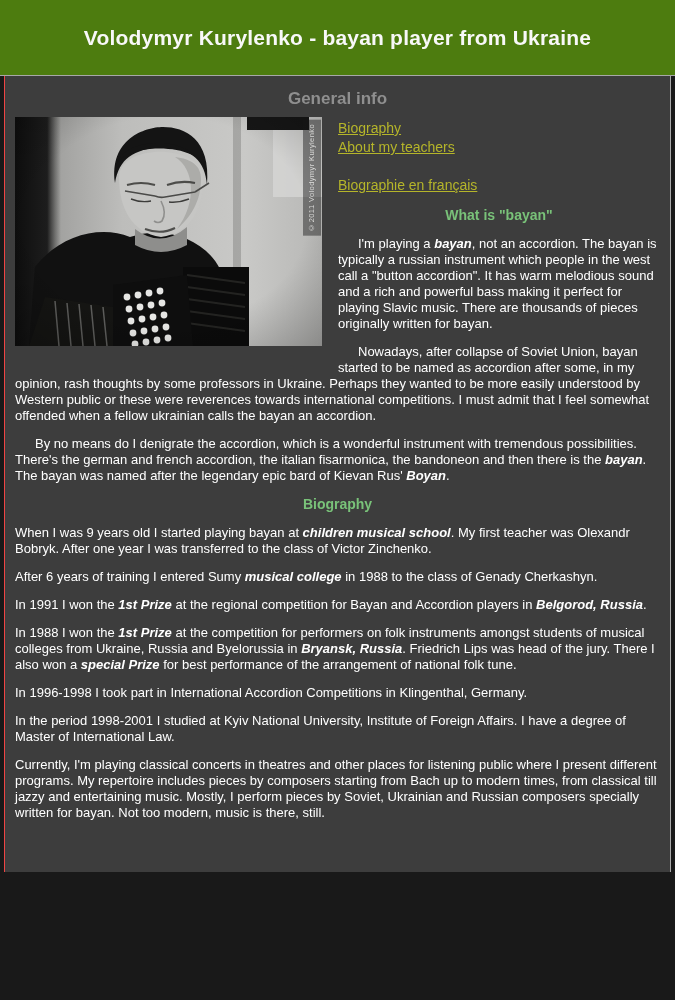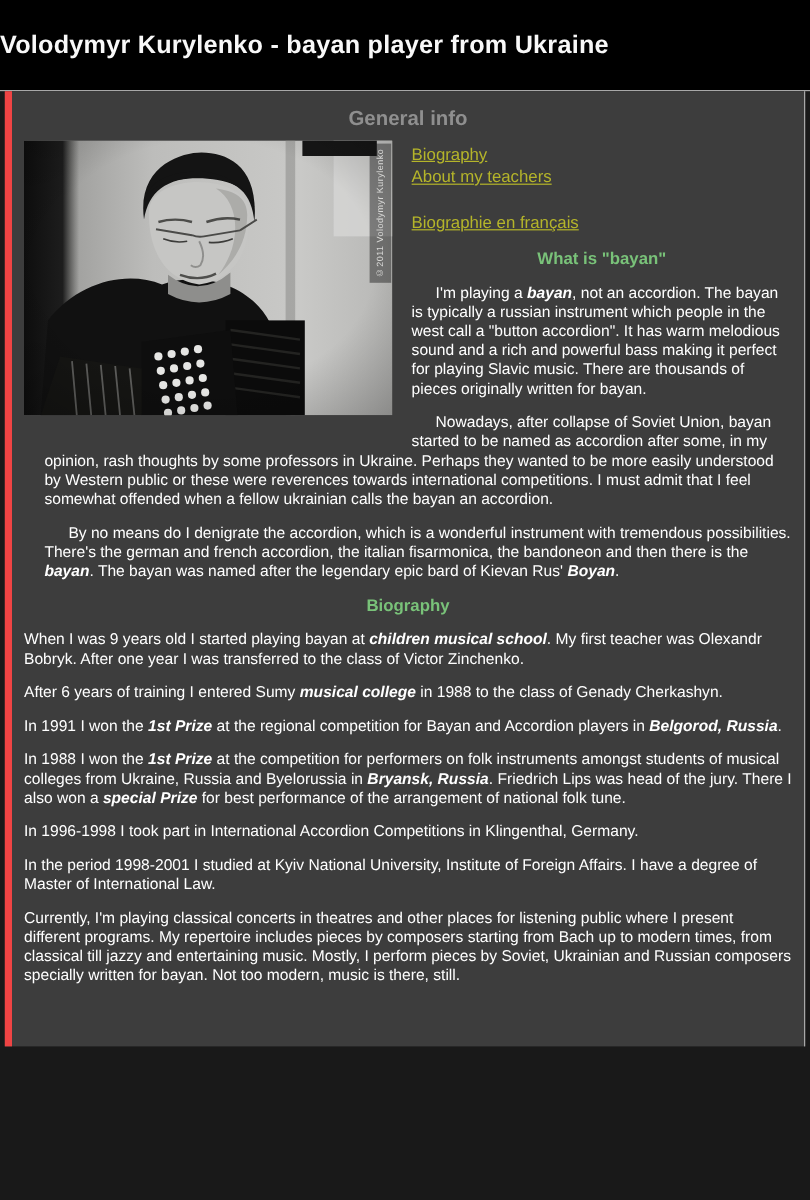--- a/index.html
+++ b/index.html
@@ -2,32 +2,32 @@
 <html><head>
 <meta charset="utf-8">
 <style>
   html,body{margin:0;padding:0;}
   body{
     width:675px;height:1000px;overflow:hidden;
     background:#191919;
     font-family:"Liberation Sans","DejaVu Sans",sans-serif;
   }
   .header{
-    background:#000000;
+    background:#4d7c0f;
     border-bottom:1px solid #a8a8a8;
     height:76px;box-sizing:border-box;
-    display:flex;align-items:center;justify-content:flex-start;
+    display:flex;align-items:center;justify-content:center;
   }
   .header h1{
     margin:0;font-size:21px;font-weight:bold;color:#f8f8f8;letter-spacing:.2px;
   }
   .panel{
     margin:0 4px;height:796px;box-sizing:border-box;
     background:#3d3d3d;
-    border-left:6px solid #ef4444;border-right:1px solid #a8a8a8;
+    border-left:1px solid #ef4444;border-right:1px solid #a8a8a8;
     padding:0 10px;overflow:hidden;
     color:#ffffff;font-size:13px;line-height:16px;
   }
   h2.general{
     text-align:center;color:#8f8f8f;font-size:17px;line-height:20px;
     margin:13px 0 0;font-weight:bold;
   }
   .photo-wrap{
     float:left;width:307px;height:229px;
     margin:8px 16px 16px 0;position:relative;
@@ -40,21 +40,21 @@
     background:rgba(22,22,22,.45);padding:4px 1px;
   }
   .links{margin-top:10px;font-size:14px;line-height:19px;}
   .links a{color:#b5b52a;text-decoration:underline;}
   .link-spacer{height:19px;}
   h3.green{
     color:#79c279;font-size:14px;line-height:17px;font-weight:bold;
     text-align:center;margin:12px 0;
   }
   p{margin:12px 0;}
-  p.indent{text-indent:20px;margin-left:17px;}
+  p.indent{text-indent:20px;}
   p b{font-style:italic;}
 </style>
 <title>Volodymyr Kurylenko - bayan player from Ukraine</title></head>
 <body>
 
 <div class="header">
   <h1>Volodymyr Kurylenko - bayan player from Ukraine</h1>
 </div>
 
 <div class="panel">

